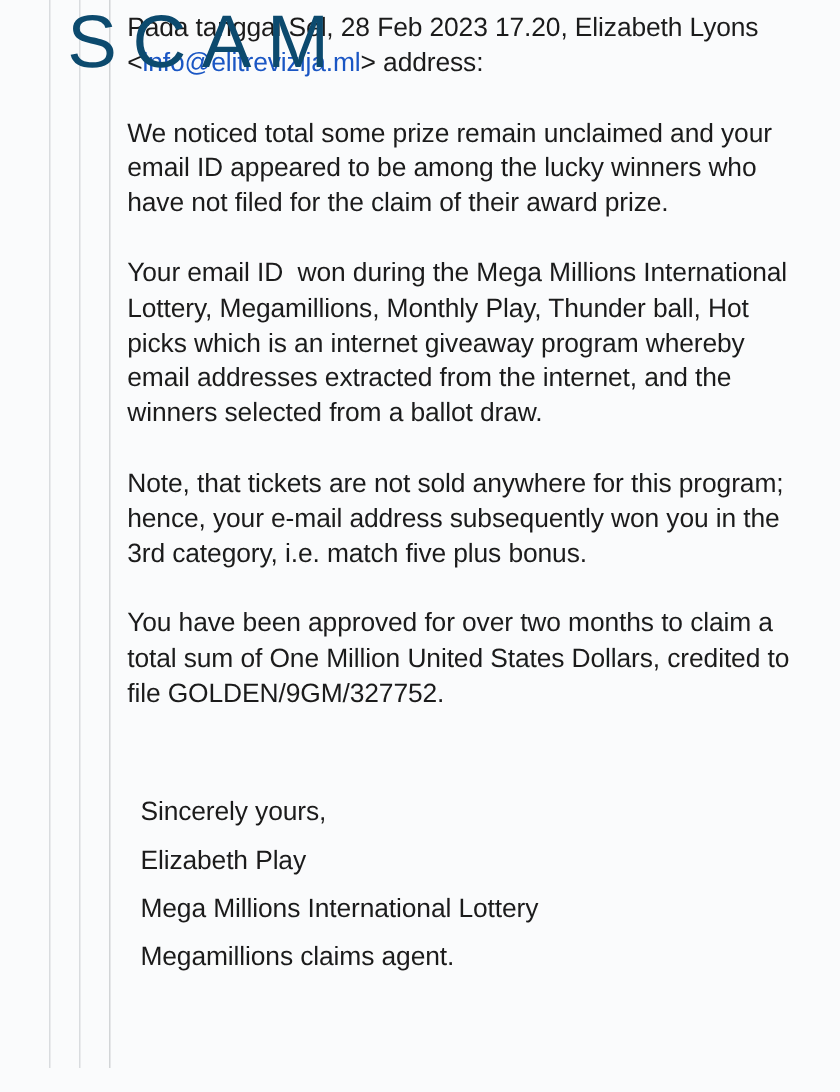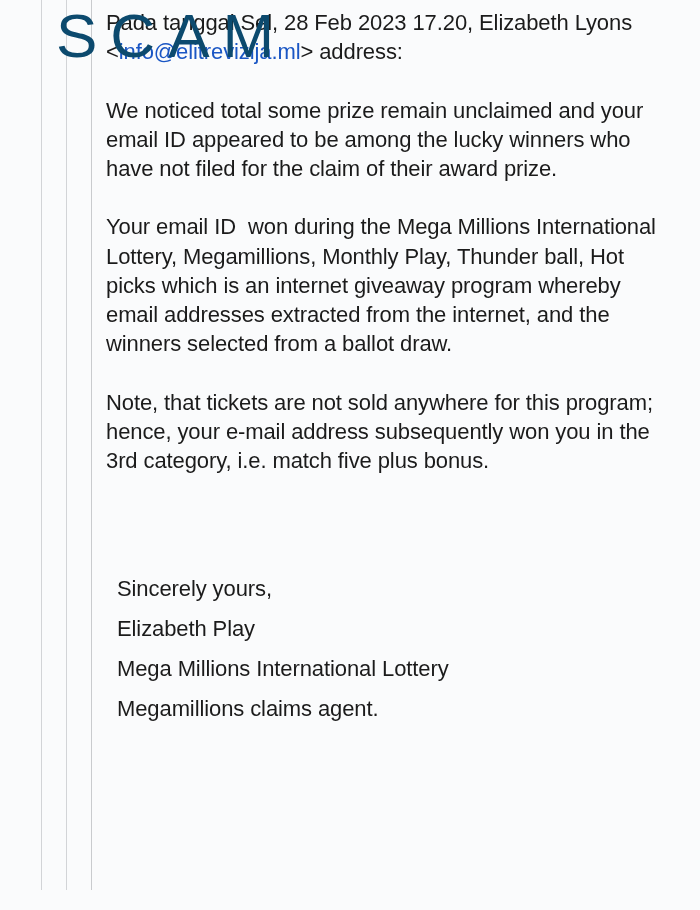--- a/index.html
+++ b/index.html
@@ -133,20 +133,21 @@
     <div class="gap"></div>
 
     <p class="para">Your email ID  won during the Mega Millions International Lottery, Megamillions, Monthly Play, Thunder ball, Hot picks which is an internet giveaway program whereby email addresses extracted from the internet, and the winners selected from a ballot draw.</p>
 
     <div class="gap"></div>
 
     <p class="para">Note, that tickets are not sold anywhere for this program; hence, your e-mail address subsequently won you in the 3rd category, i.e. match five plus bonus.</p>
 
     <div class="gap"></div>
 
+    <p class="para">You have been approved for over two months to claim a total sum of One Million United States Dollars, credited to file GOLDEN/9GM/327752.</p>
 
     <div class="gap-large"></div>
 
     <p class="sig-line">Sincerely yours,</p>
     <p class="sig-line">Elizabeth Play</p>
     <p class="sig-line">Mega Millions International Lottery</p>
     <p class="sig-line">Megamillions claims agent.</p>
 
   </div>
 

